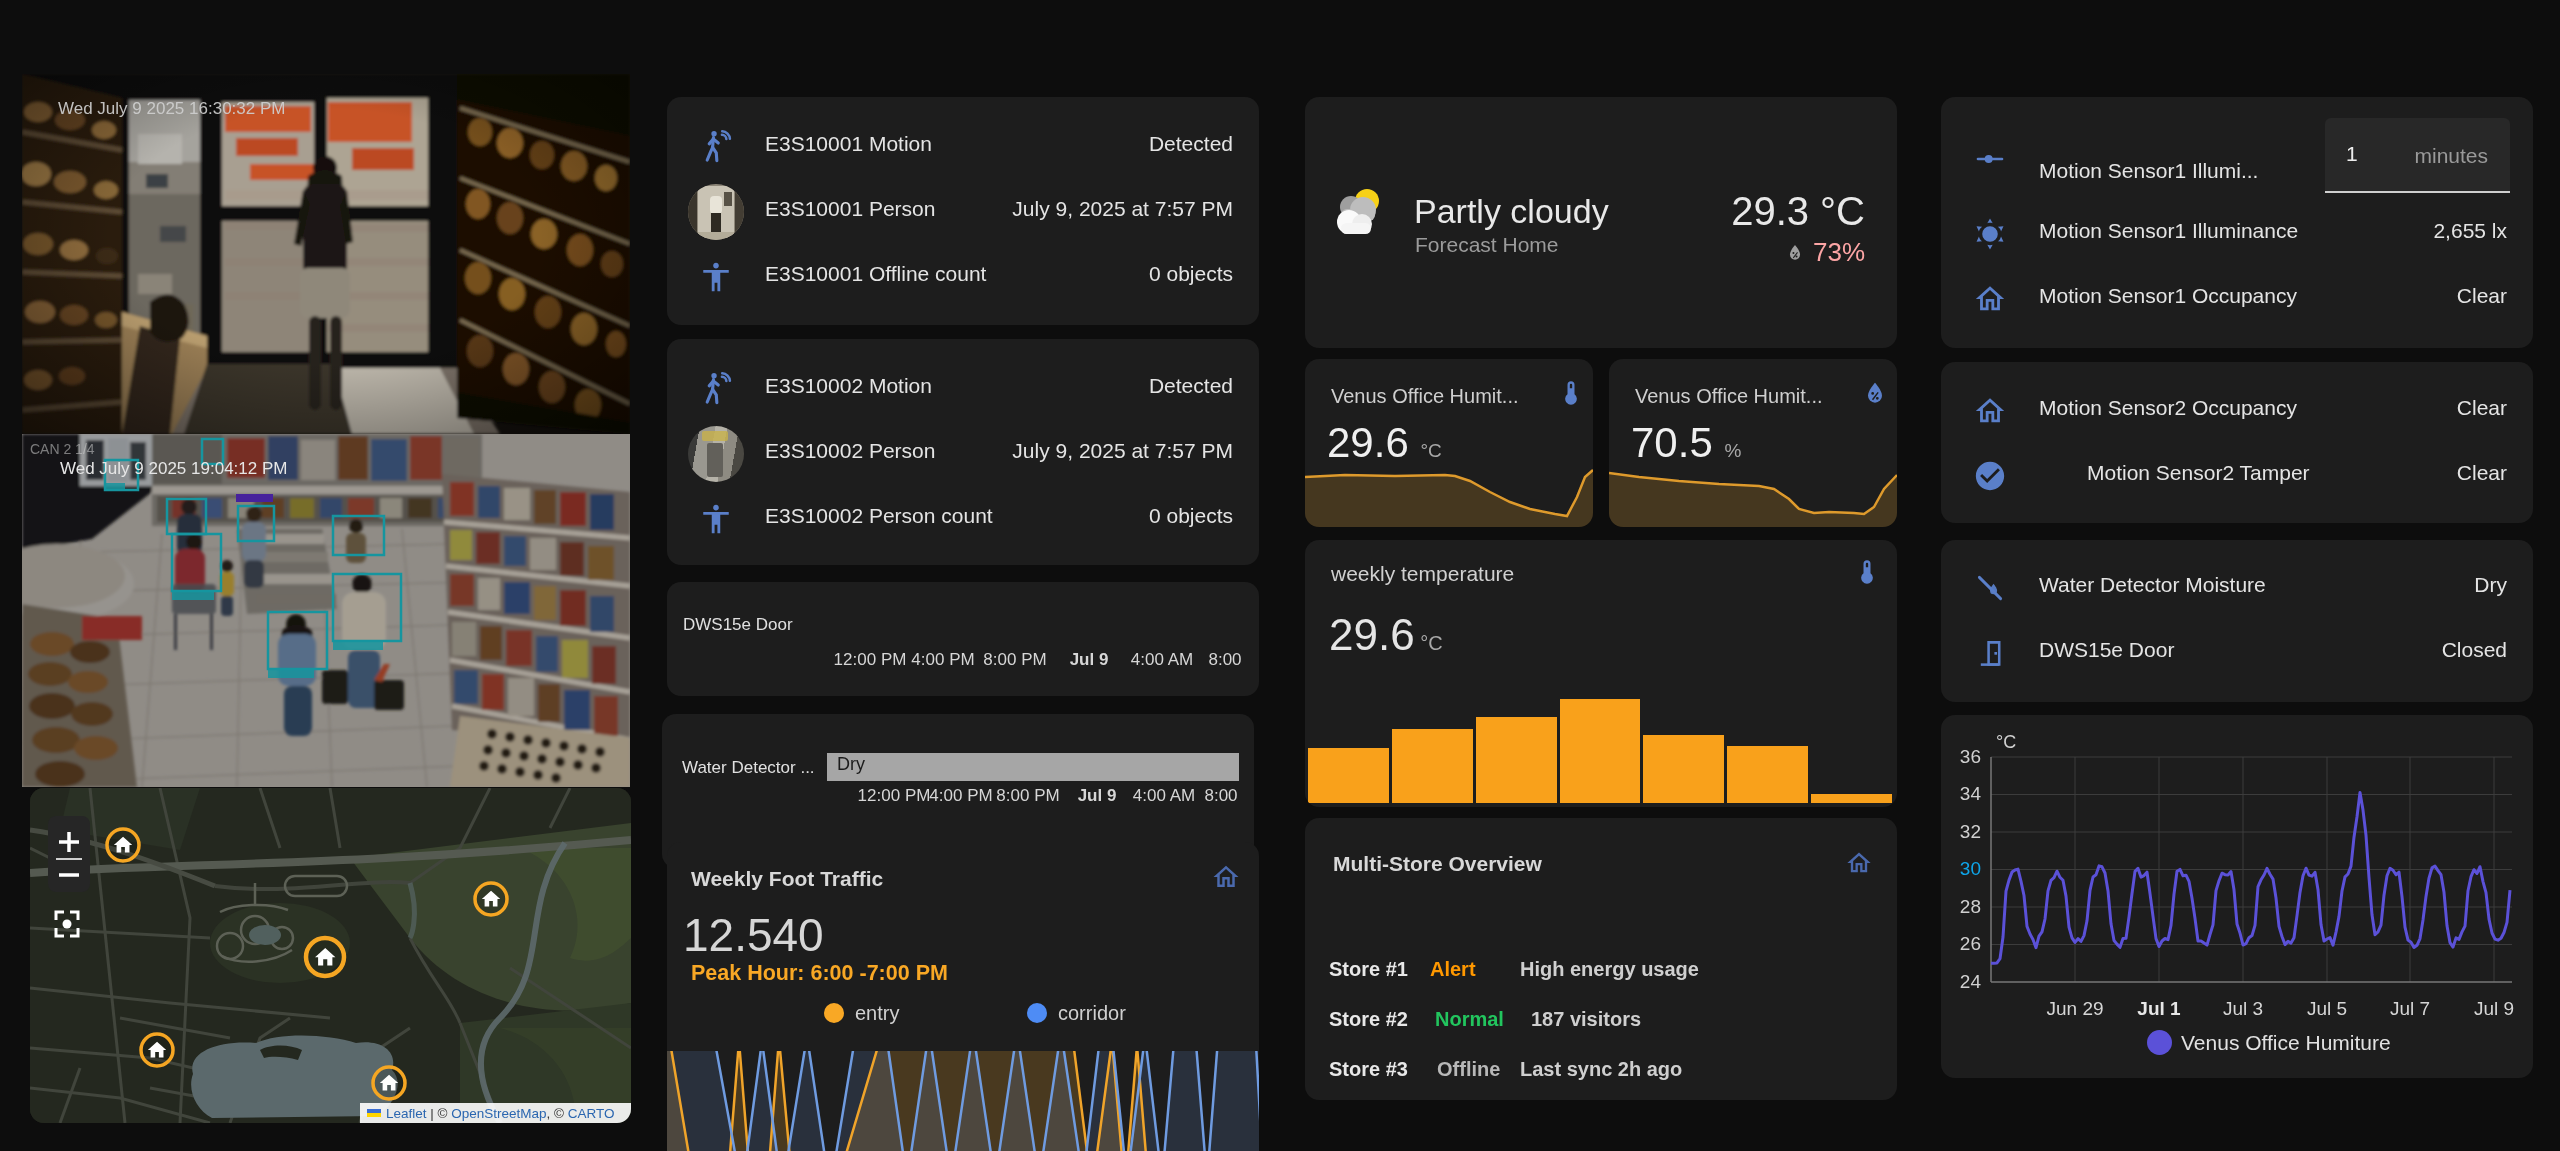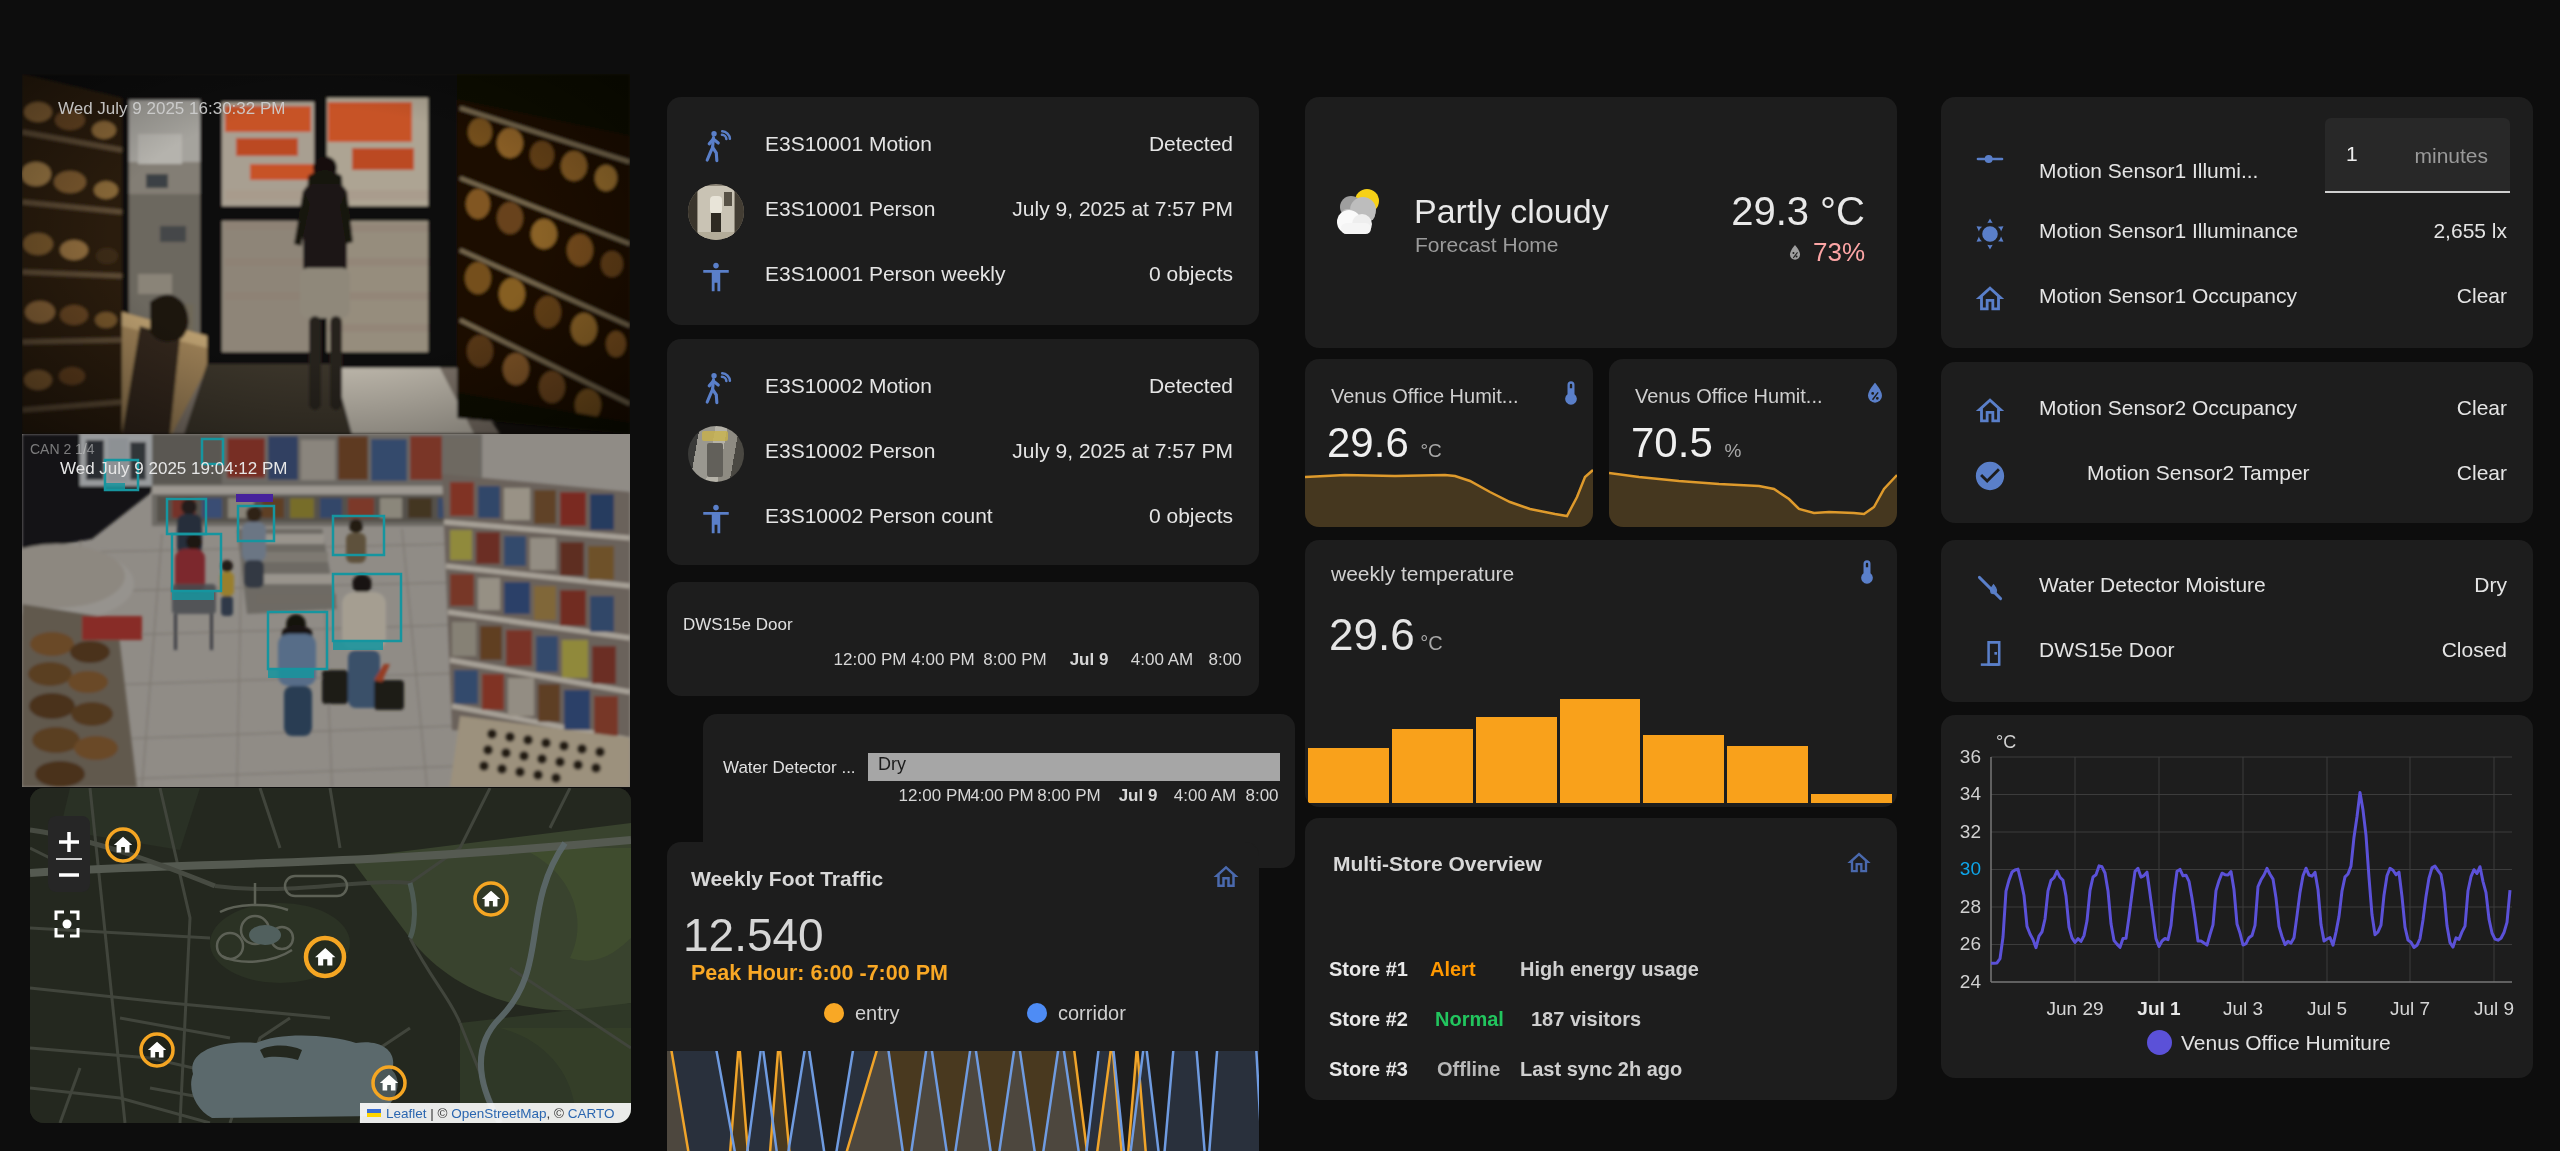--- a/index.html
+++ b/index.html
@@ -479,21 +479,21 @@
    <rect x="22" y="12" width="12" height="18" rx="4" fill="#e8e4d8"></rect>
    <rect x="23" y="29" width="10" height="19" fill="#2e2a22"></rect>
    <rect x="10" y="48" width="36" height="8" fill="#b3ac99"></rect>
       </g>
     </svg>
   <div class="rlab" style="top:100px;">E3S10001 Person</div>
   <div class="rval" style="top:100px;">July 9, 2025 at 7:57 PM</div>
   <svg class="icon" style="top:163px;" viewBox="0 0 24 24">
       <path fill="#5a7fc9" d="M12 2c1.1 0 2 .9 2 2s-.9 2-2 2-2-.9-2-2 .9-2 2-2m9 7h-6v13h-2v-6h-2v6H9V9H3V7h18v2z"></path>
     </svg>
-  <div class="rlab" style="top:165px;">E3S10001 Person weekly</div>
+  <div class="rlab" style="top:165px;">E3S10001 Offline count</div>
   <div class="rval" style="top:165px;">0 objects</div>
 </div>
 <div class="card" id="cardB" style="left:667px;top:339px;width:592px;height:226px;">
   <svg class="icon" style="top:33px;" viewBox="0 0 24 24">
       <g fill="none" stroke="#5a7fc9" stroke-width="2.2" stroke-linecap="round" stroke-linejoin="round">
         <path d="M10.2 5.4 L9.6 12.2"></path>
         <path d="M9.6 12.2 L12.2 16.2 L12.6 21.6"></path>
         <path d="M9.6 12.2 L7.6 16.8 L5.8 21.2"></path>
         <path d="M10.1 6.4 L13.6 9.2"></path>
         <path d="M10.1 6.4 L7.2 9.8"></path>
@@ -519,21 +519,21 @@
 </div>
 <div class="card" id="doorcard" style="left:667px;top:582px;width:592px;height:114px;">
   <div class="abs" style="left:16px;top:33px;font-size:17px;color:#e0e0e0;white-space:nowrap;">DWS15e Door</div>
   <div class="axis" style="left:203px;top:68px;transform:translateX(-50%);">12:00 PM</div>
   <div class="axis" style="left:276px;top:68px;transform:translateX(-50%);">4:00 PM</div>
   <div class="axis" style="left:348px;top:68px;transform:translateX(-50%);">8:00 PM</div>
   <div class="axis" style="left:422px;top:68px;transform:translateX(-50%);font-weight:bold;">Jul 9</div>
   <div class="axis" style="left:495px;top:68px;transform:translateX(-50%);">4:00 AM</div>
   <div class="axis" style="left:558px;top:68px;transform:translateX(-50%);">8:00</div>
 </div>
-<div class="card" id="watercard" style="left:703px;top:714px;width:592px;height:154px;">
+<div class="card" id="watercard" style="left:662px;top:714px;width:592px;height:154px;">
   <div class="abs" style="left:20px;top:44px;font-size:17px;color:#e0e0e0;white-space:nowrap;">Water Detector ...</div>
   <div class="abs" style="left:165px;top:39px;width:412px;height:28px;background:#a6a6a6;">
     <div style="position:absolute;left:10px;top:1px;font-size:18px;color:#1c1c1c;">Dry</div>
   </div>
   <div class="axis" style="left:232px;top:72px;transform:translateX(-50%);">12:00 PM</div>
   <div class="axis" style="left:299px;top:72px;transform:translateX(-50%);">4:00 PM</div>
   <div class="axis" style="left:366px;top:72px;transform:translateX(-50%);">8:00 PM</div>
   <div class="axis" style="left:435px;top:72px;transform:translateX(-50%);font-weight:bold;">Jul 9</div>
   <div class="axis" style="left:502px;top:72px;transform:translateX(-50%);">4:00 AM</div>
   <div class="axis" style="left:559px;top:72px;transform:translateX(-50%);">8:00</div>

